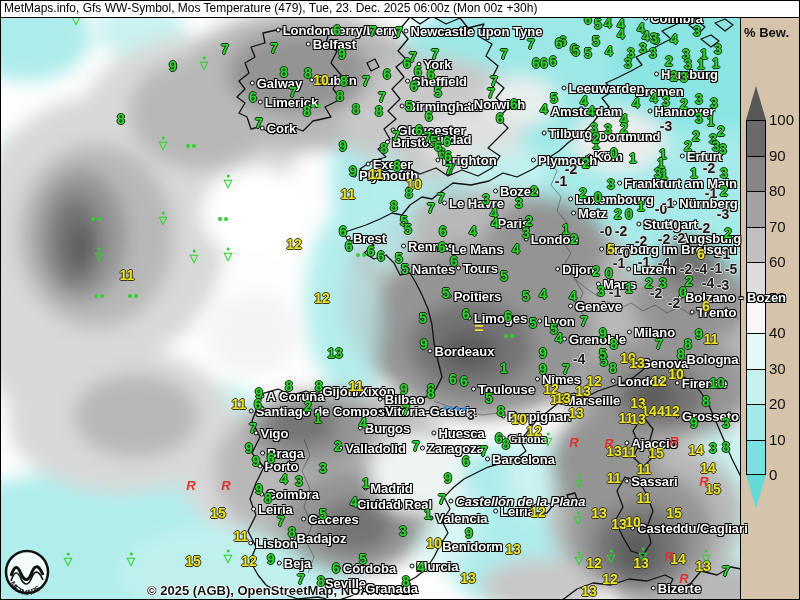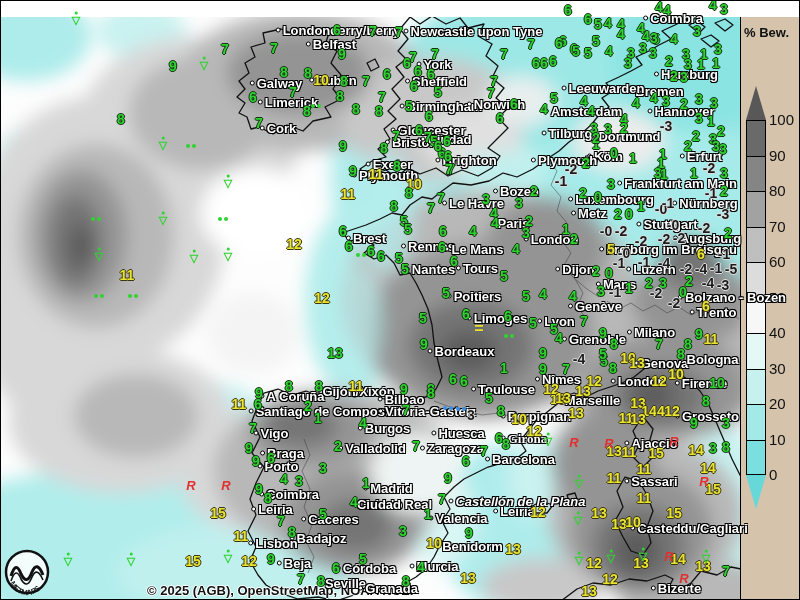--- a/index.html
+++ b/index.html
@@ -36,20 +36,23 @@
   .sym.red{color:var(--red);font-weight:800;font-style:italic;font-size:13px;}
   .attribution{position:absolute;left:146px;top:566px;font-size:13px;font-weight:700;color:#111;white-space:nowrap;
        text-shadow:-1px 0 0 #fff,1px 0 0 #fff,0 -1px 0 #fff,0 1px 0 #fff;z-index:4;}
   .logo{position:absolute;left:2px;top:531px;z-index:4;}
 </style>
 </head>
 <body>
 
 <div class="app">
 
+  <div class="titlebar">
+    <span>MetMaps.info, Gfs WW-Symbol, Mos Temperature (479), Tue, 23. Dec. 2025 06:00z (Mon 00z +30h)</span>
+  </div>
 
   <div class="map">
     <svg class="bg" width="740" height="584" viewBox="0 16 740 584" xmlns="http://www.w3.org/2000/svg">
       <defs>
           <filter id="bl" x="-30%" y="-30%" width="160%" height="160%">
             <feGaussianBlur stdDeviation="9"></feGaussianBlur>
           </filter>
         </defs>
       <rect x="0" y="16" width="740" height="584" fill="#fdfdfd"></rect>
       <g filter="url(#bl)">

